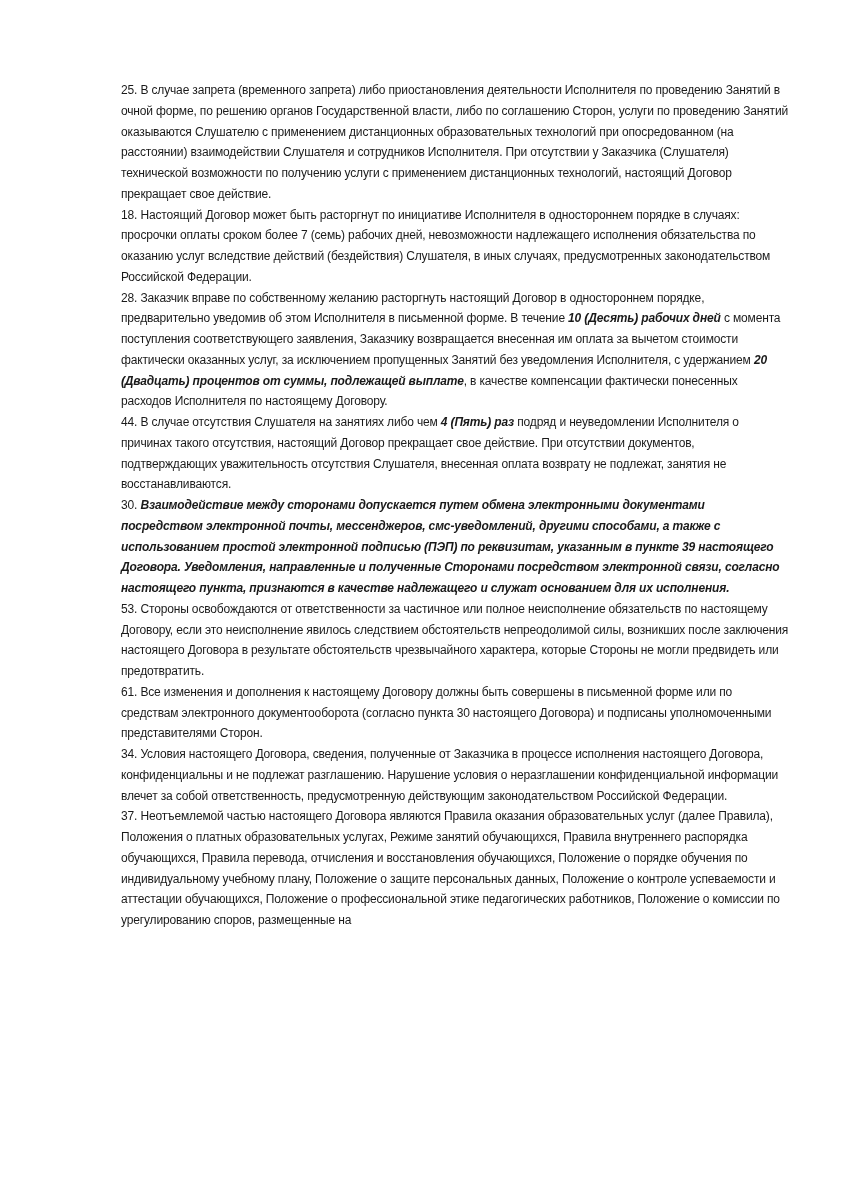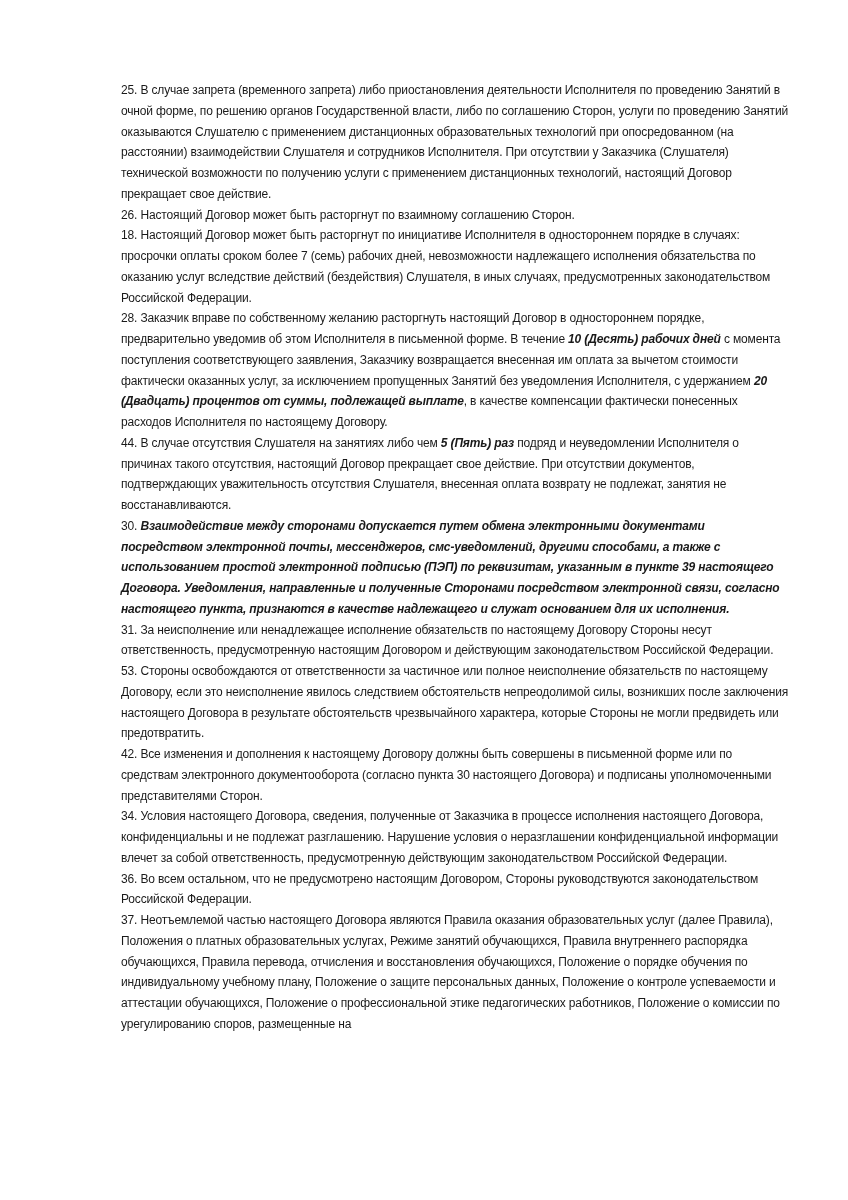--- a/index.html
+++ b/index.html
@@ -19,45 +19,36 @@
   .bi { font-weight: bold; font-style: italic; }
 </style>
 </head>
 <body>
 
 <div class="page">
   <p class="para">
     <span>25.</span><span> В случае запрета (временного запрета) либо приостановления деятельности Исполнителя по проведению Занятий в очной форме, по решению органов Государственной власти, либо по соглашению Сторон, услуги по проведению Занятий оказываются Слушателю с применением дистанционных образовательных технологий при опосредованном (на расстоянии) взаимодействии Слушателя и сотрудников Исполнителя. При отсутствии у Заказчика (Слушателя) технической возможности по получению услуги с применением дистанционных технологий, настоящий Договор прекращает свое действие.</span>
   </p>
   <p class="para">
-    <span>26.</span><span> Настоящий Договор может быть расторгнут по взаимному соглашению Сторон.</span>
-  </p>
-  <p class="para">
     <span>18.</span><span> Настоящий Договор может быть расторгнут по инициативе Исполнителя в одностороннем порядке в случаях: просрочки оплаты сроком более 7 (семь) рабочих дней, невозможности надлежащего исполнения обязательства по оказанию услуг вследствие действий (бездействия) Слушателя, в иных случаях, предусмотренных законодательством Российской Федерации.</span>
   </p>
   <p class="para">
     <span>28.</span><span> Заказчик вправе по собственному желанию расторгнуть настоящий Договор в одностороннем порядке, предварительно уведомив об этом Исполнителя в письменной форме. В течение </span><span class="bi">10 (Десять) рабочих дней</span><span> с момента поступления соответствующего заявления, Заказчику возвращается внесенная им оплата за вычетом стоимости фактически оказанных услуг, за исключением пропущенных Занятий без уведомления Исполнителя, с удержанием </span><span class="bi">20 (Двадцать) процентов от суммы, подлежащей выплате</span><span>, в качестве компенсации фактически понесенных расходов Исполнителя по настоящему Договору.</span>
   </p>
   <p class="para">
-    <span>44.</span><span> В случае отсутствия Слушателя на занятиях либо чем </span><span class="bi">5 (Пять) раз</span><span> подряд и неуведомлении Исполнителя о причинах такого отсутствия, настоящий Договор прекращает свое действие. При отсутствии документов, подтверждающих уважительность отсутствия Слушателя, внесенная оплата возврату не подлежат, занятия не восстанавливаются.</span>
+    <span>44.</span><span> В случае отсутствия Слушателя на занятиях либо чем </span><span class="bi">4 (Пять) раз</span><span> подряд и неуведомлении Исполнителя о причинах такого отсутствия, настоящий Договор прекращает свое действие. При отсутствии документов, подтверждающих уважительность отсутствия Слушателя, внесенная оплата возврату не подлежат, занятия не восстанавливаются.</span>
   </p>
   <p class="para">
     <span>30.</span><span> </span><span class="bi">Взаимодействие между сторонами допускается путем обмена электронными документами посредством электронной почты, мессенджеров, смс-уведомлений, другими способами, а также с использованием простой электронной подписью (ПЭП) по реквизитам, указанным в пункте 39 настоящего Договора. Уведомления, направленные и полученные Сторонами посредством электронной связи, согласно настоящего пункта, признаются в качестве надлежащего и служат основанием для их исполнения.</span>
   </p>
   <p class="para">
-    <span>31.</span><span> За неисполнение или ненадлежащее исполнение обязательств по настоящему Договору Стороны несут ответственность, предусмотренную настоящим Договором и действующим законодательством Российской Федерации.</span>
-  </p>
-  <p class="para">
     <span>53.</span><span> Стороны освобождаются от ответственности за частичное или полное неисполнение обязательств по настоящему Договору, если это неисполнение явилось следствием обстоятельств непреодолимой силы, возникших после заключения настоящего Договора в результате обстоятельств чрезвычайного характера, которые Стороны не могли предвидеть или предотвратить.</span>
   </p>
   <p class="para">
-    <span>42.</span><span> Все изменения и дополнения к настоящему Договору должны быть совершены в письменной форме или по средствам электронного документооборота (согласно пункта 30 настоящего Договора) и подписаны уполномоченными представителями Сторон.</span>
+    <span>61.</span><span> Все изменения и дополнения к настоящему Договору должны быть совершены в письменной форме или по средствам электронного документооборота (согласно пункта 30 настоящего Договора) и подписаны уполномоченными представителями Сторон.</span>
   </p>
   <p class="para">
     <span>34.</span><span> Условия настоящего Договора, сведения, полученные от Заказчика в процессе исполнения настоящего Договора, конфиденциальны и не подлежат разглашению. Нарушение условия о неразглашении конфиденциальной информации влечет за собой ответственность, предусмотренную действующим законодательством Российской Федерации.</span>
-  </p>
-  <p class="para">
-    <span>36.</span><span> Во всем остальном, что не предусмотрено настоящим Договором, Стороны руководствуются законодательством Российской Федерации.</span>
   </p>
   <p class="para">
     <span>37.</span><span> Неотъемлемой частью настоящего Договора являются Правила оказания образовательных услуг (далее Правила), Положения о платных образовательных услугах, Режиме занятий обучающихся, Правила внутреннего распорядка обучающихся, Правила перевода, отчисления и восстановления обучающихся, Положение о порядке обучения по индивидуальному учебному плану, Положение о защите персональных данных, Положение о контроле успеваемости и аттестации обучающихся, Положение о профессиональной этике педагогических работников, Положение о комиссии по урегулированию споров, размещенные на</span>
   </p>
 </div>
 
 </body></html>

